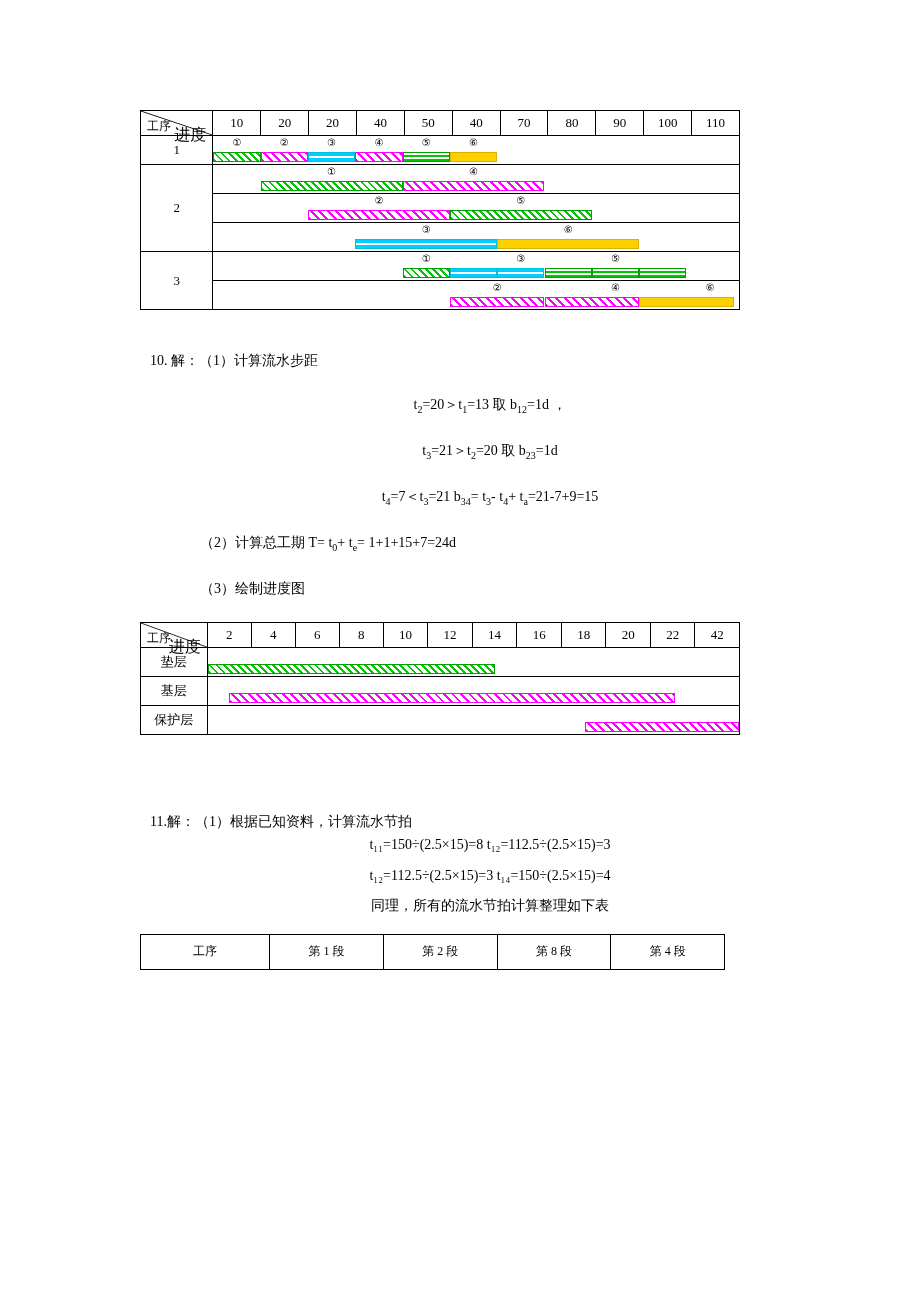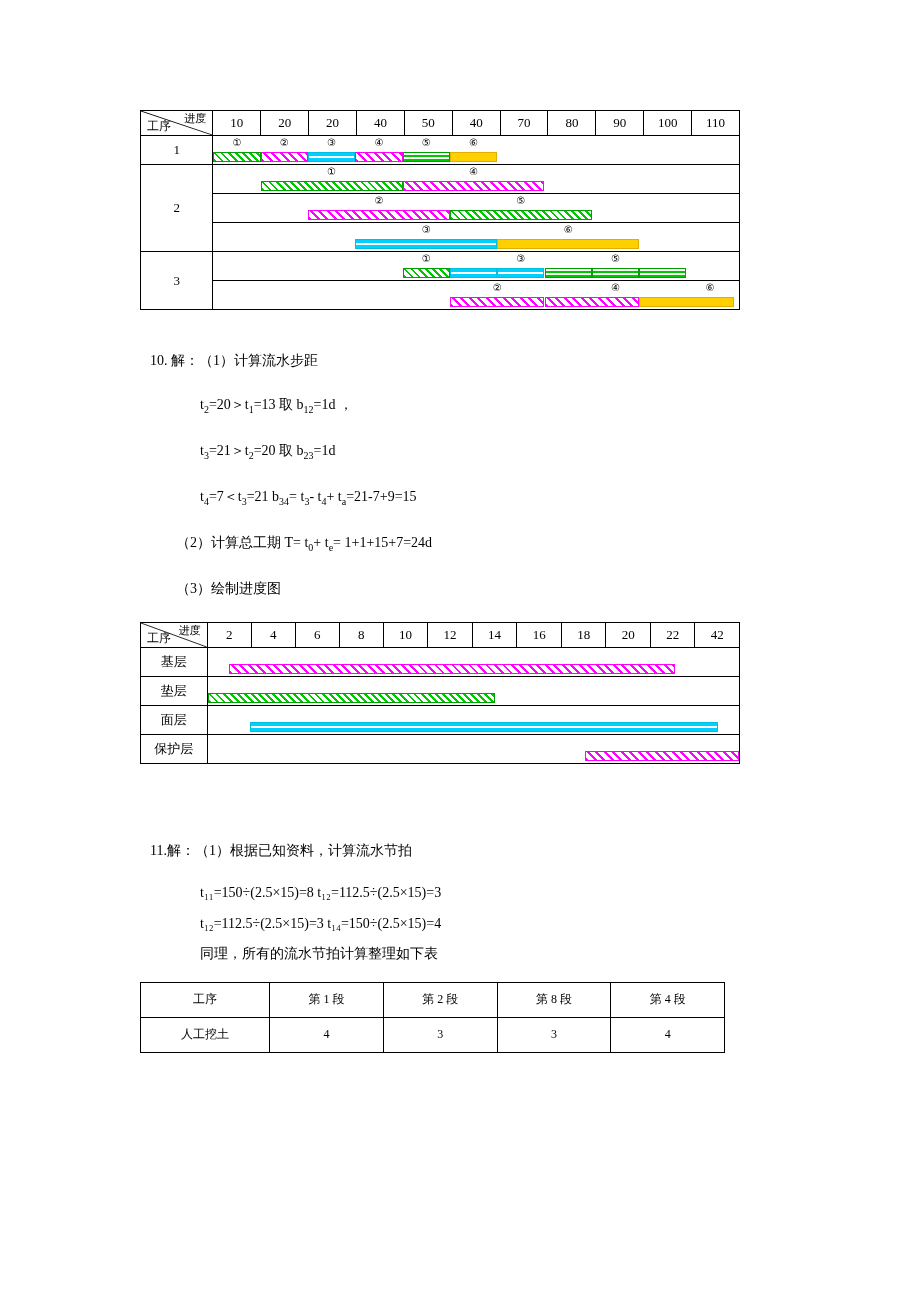--- a/index.html
+++ b/index.html
@@ -38,22 +38,22 @@
     padding: 0;
     height: 28px;
   }
   .diag {
     position: relative;
     height: 32px;
   }
   .diag .top {
     position: absolute;
     right: 6px;
-    top: 0;
-    font-size: 11px;
+    top: 14px;
+    font-size: 16px;
   }
   .diag .bot {
     position: absolute;
     left: 6px;
     bottom: 0;
     font-size: 12px;
   }
   .diag svg {
     position: absolute;
     left: 0;
@@ -93,22 +93,22 @@
     position: absolute;
     top: 1px;
     font-size: 10px;
     text-align: center;
     transform: translateX(-50%);
   }
   .para {
     margin: 0 0 22px 10px;
     line-height: 1.6;
   }
-  .indent1 { margin-left: 60px; }
-  .indent2 { margin-left: 36px; }
+  .indent1 { margin-left: 60px; text-align: center; }
+  .indent2 { margin-left: 60px; }
   sub { font-size: 10px; }
 
   .btable {
     border-collapse: collapse;
     width: 585px;
     margin: 6px 0 0 0;
   }
   .btable td {
     border: 1px solid #000;
     height: 30px;
@@ -235,63 +235,50 @@
     <td class="numcell">10</td>
     <td class="numcell">12</td>
     <td class="numcell">14</td>
     <td class="numcell">16</td>
     <td class="numcell">18</td>
     <td class="numcell">20</td>
     <td class="numcell">22</td>
     <td class="numcell">42</td>
   </tr>
   <tr>
+    <td class="labelcell">垫层</td>
+    <td class="barcell" colspan="12">
+      <div class="bar cross" style="left:0%;width:54%"></div>
+    </td>
+  </tr>
+  <tr>
     <td class="labelcell">基层</td>
     <td class="barcell" colspan="12">
       <div class="bar diagp" style="left:4%;width:84%"></div>
     </td>
   </tr>
   <tr>
-    <td class="labelcell">垫层</td>
-    <td class="barcell" colspan="12">
-      <div class="bar cross" style="left:0%;width:54%"></div>
-    </td>
-  </tr>
-  <tr>
-    <td class="labelcell">面层</td>
-    <td class="barcell" colspan="12">
-      <div class="bar dotc" style="left:8%;width:88%"></div>
-    </td>
-  </tr>
-  <tr>
     <td class="labelcell">保护层</td>
     <td class="barcell" colspan="12">
       <div class="bar diagp" style="left:71%;width:29%"></div>
     </td>
   </tr>
 </tbody>
   </table>
 
 <div style="height:36px"></div>
 
-<p class="para" style="margin-bottom:20px">11.解：（1）根据已知资料，计算流水节拍</p>
+<p class="para" style="margin-bottom:1px">11.解：（1）根据已知资料，计算流水节拍</p>
 <p class="para indent1" style="margin-bottom:8px">t₁₁=150÷(2.5×15)=8    t₁₂=112.5÷(2.5×15)=3</p>
 <p class="para indent1" style="margin-bottom:8px">t₁₂=112.5÷(2.5×15)=3    t₁₄=150÷(2.5×15)=4</p>
 <p class="para indent1" style="margin-bottom:16px">同理，所有的流水节拍计算整理如下表</p>
 
 <table class="btable">
   <tbody>
       <tr>
     <td style="width:120px">工序</td>
     <td>第 1 段</td>
     <td>第 2 段</td>
     <td>第 8 段</td>
     <td>第 4 段</td>
   </tr>
-  <tr>
-    <td>人工挖土</td>
-    <td>4</td>
-    <td>3</td>
-    <td>3</td>
-    <td>4</td>
-  </tr>
 </tbody>
   </table>
 
 </body></html>

